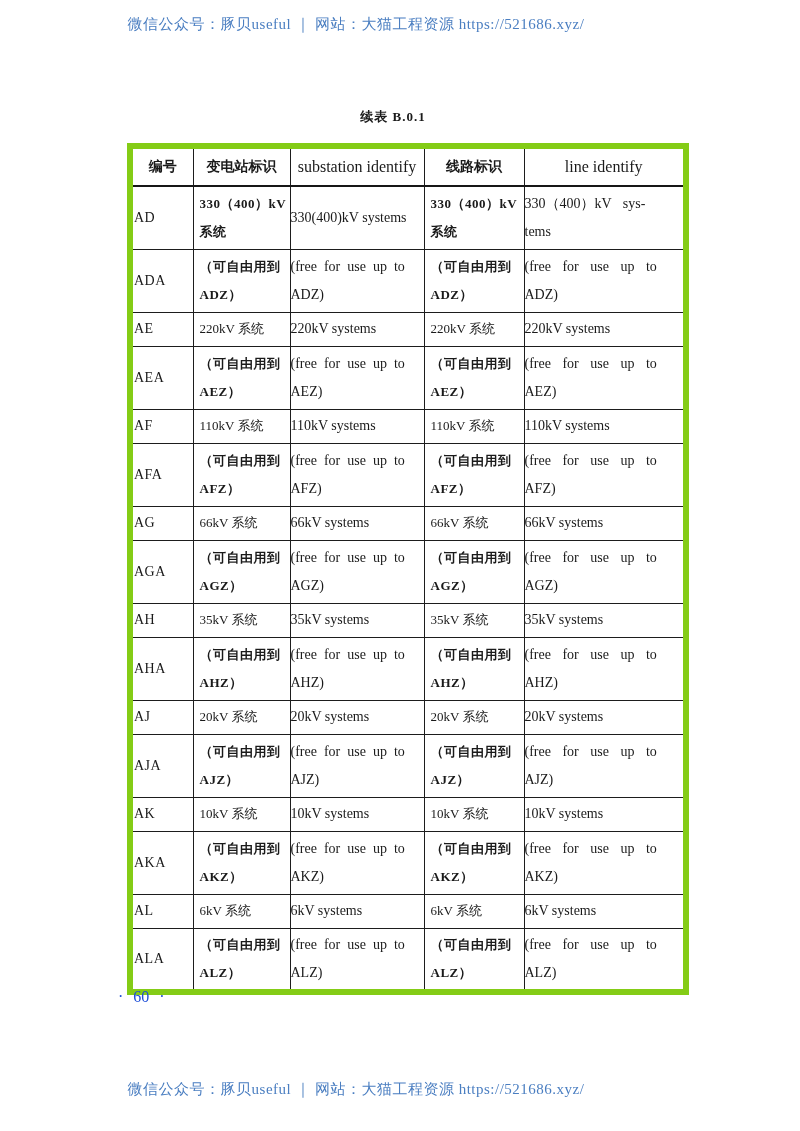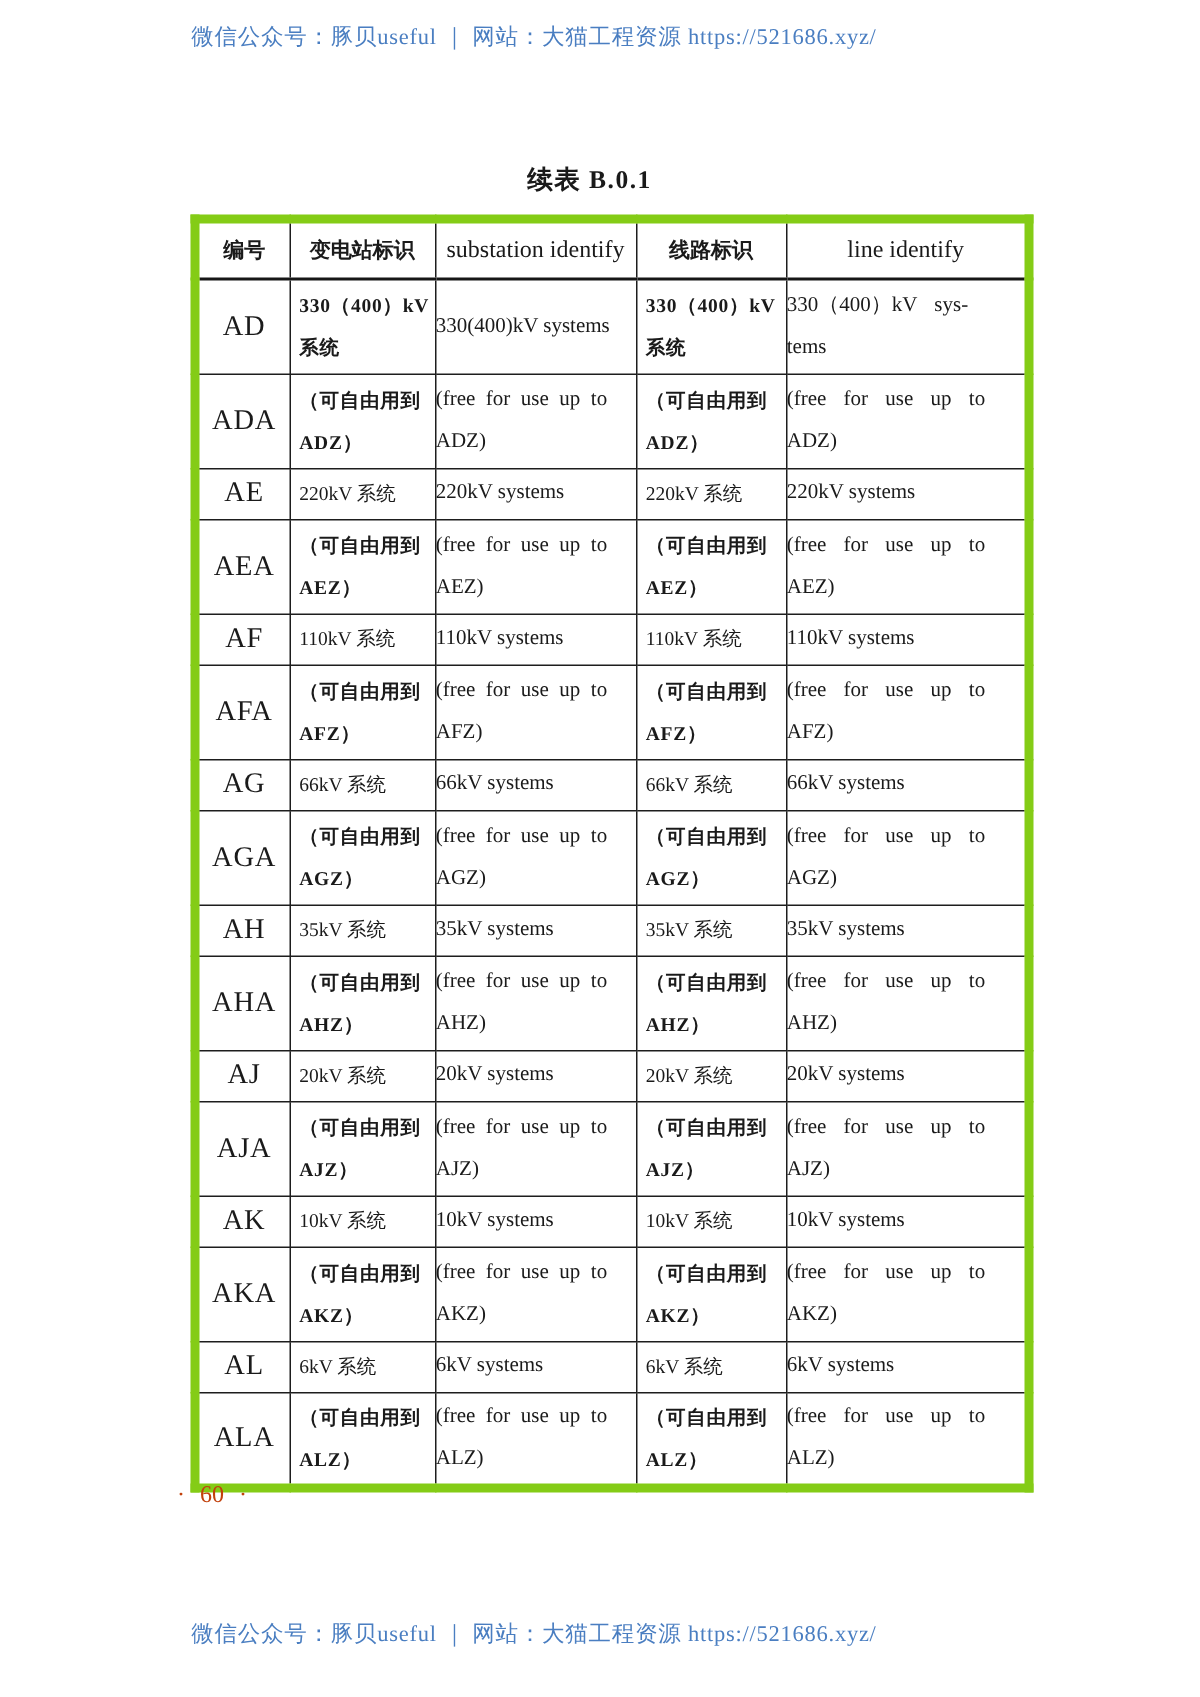--- a/index.html
+++ b/index.html
@@ -11,43 +11,43 @@
   }
   .watermark {
     position:absolute; left:0; width:712px; text-align:center;
     color:#4a7ec1; font-size:15px; letter-spacing:.5px;
     font-family:"Liberation Serif","DejaVu Serif",serif;
   }
   .watermark.top { top:15px; }
   .watermark.bottom { top:1080px; }
   .table-title {
     position:absolute; top:108px; left:115px; width:556px;
-    text-align:center; font-weight:bold; font-size:17px; letter-spacing:1px;
+    text-align:center; font-weight:bold; font-size:13px; letter-spacing:1px;
   }
   table.main {
     position:absolute; top:143px; left:127px; width:556px;
     border-collapse:collapse; table-layout:fixed;
     border:6px solid #84cc16;
   }
   th, td { border:1px solid #1d1d1d; vertical-align:middle; }
   thead th { border-bottom:2px solid #161616; height:34px; }
   thead th.zh { font-weight:bold; font-size:14px; }
   thead th.en { font-weight:normal; font-size:16px; }
   tbody tr { height:34px; }
   tbody tr.tall { height:63px; }
   td { white-space:pre-line; line-height:28px; }
-  td.code { text-align:center; font-size:19px; letter-spacing:.5px; }
+  td.code { text-align:left; font-size:14px; letter-spacing:.5px; }
   td.zh { font-size:13px; padding:2px 3px 2px 6px; }
   td.en { font-size:14px; padding:2px 3px 2px 0; }
   td.zh.two { letter-spacing:.5px;font-weight:bold; }
   td.c3.two { word-spacing:3.5px; }
   td.c5.two { word-spacing:8px; }
   .page-number {
     position:absolute; left:118px; top:988px;
-    font-size:16px; word-spacing:6px; color:#c2410c;
+    font-size:16px; word-spacing:6px; color:#1d4ed8;
   }
 </style>
 </head>
 <body>
 
 <div class="watermark top">微信公众号：豚贝useful ｜ 网站：大猫工程资源 https://521686.xyz/</div>
 
 <div class="table-title">续表 B.0.1</div>
 
 <table class="main">

